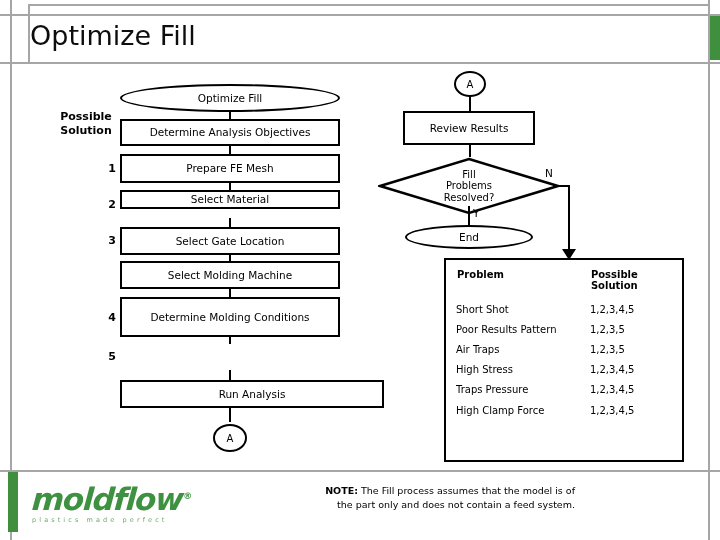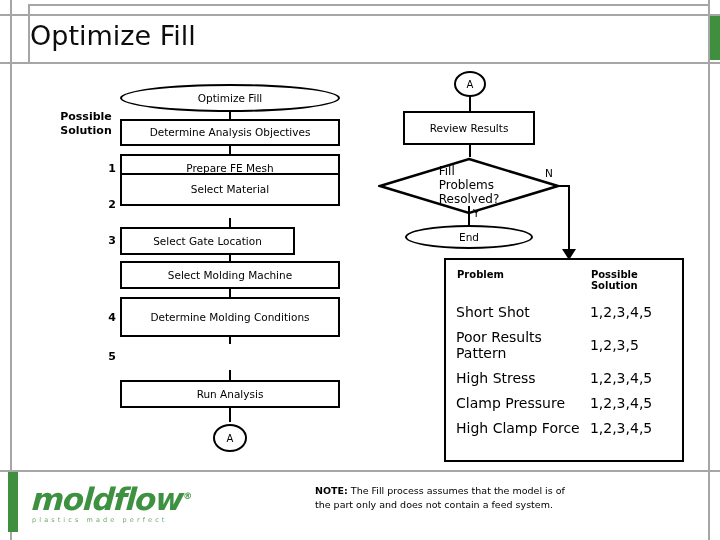--- a/index.html
+++ b/index.html
@@ -67,22 +67,22 @@
     box-sizing:border-box;
   }
 
   .vline{position:absolute;width:2px;background:#000;}
   .hline{position:absolute;height:2px;background:#000;}
 
   .diamond-wrap{position:absolute;}
   .diamond-txt{
     position:absolute;left:0;top:0;width:100%;height:100%;
     display:flex;align-items:center;justify-content:center;
-    font-family:"DejaVu Sans", sans-serif;font-size:12px;color:#000;
-    text-align:left;line-height:1.15;
+    font-family:"DejaVu Sans", sans-serif;font-size:10px;color:#000;
+    text-align:center;line-height:1.15;
   }
   .yn{
     position:absolute;font-family:"DejaVu Sans", sans-serif;
     font-size:10.5px;color:#000;
   }
 
   
   .ptable{
     position:absolute;left:444px;top:258px;width:240px;height:204px;
     border:2.5px solid #000;background:#fff;box-sizing:border-box;
@@ -91,21 +91,21 @@
   .ptable table{width:100%;border-collapse:collapse;}
   .ptable th{
     text-align:left;vertical-align:top;
     font-family:"DejaVu Sans", sans-serif;
     font-size:10px;font-weight:bold;color:#000;
     padding-bottom:8px;
   }
   .ptable td{
     text-align:left;
     font-family:"DejaVu Sans", sans-serif;
-    font-size:14px;color:#000;
+    font-size:10px;color:#000;
     padding:4.6px 0;
     margin-top:28px;
   }
   .ptable .c1{width:62%;}
   .ptable .c2{width:38%;}
   .hdr2{white-space:pre-line;}
 
   
   .logo{position:absolute;left:32px;top:484px;width:190px;height:44px;}
   .logo-word{
@@ -119,21 +119,21 @@
   .logo-tag{
     font-family:"DejaVu Sans", sans-serif;
     font-size:6.5px;color:#6faa6f;
     letter-spacing:3.1px;
     margin-top:1px;
   }
   .logo-reg{font-size:9px;vertical-align:super;}
   .note{
     position:absolute;left:315px;top:484px;width:260px;
     font-family:"DejaVu Sans", sans-serif;
-    font-size:9.5px;color:#000;line-height:1.45;
+    font-size:9.5px;color:#000;line-height:1.45;text-align:right;
   }
   .note b{font-weight:bold;}
 </style>
 </head>
 <body>
 
 <div class="slide">
 
   <div class="frame-line v-left"></div>
   <div class="frame-line v-right"></div>
@@ -160,34 +160,34 @@
   <div class="vline" style="left:229px;top:288px;width:2px;height:10px;"></div>
   <div class="vline" style="left:229px;top:336px;width:2px;height:8px;"></div>
   <div class="vline" style="left:229px;top:370px;width:2px;height:10px;"></div>
   <div class="vline" style="left:229px;top:408px;width:2px;height:14px;"></div>
 
   <div class="node" style="left:120px;top:154px;width:220px;height:29px;">Prepare FE Mesh</div>
 
   <div class="node" style="left:120px;top:119px;width:220px;height:27px;">Determine Analysis Objectives</div>
   <div class="numlabel" style="left:76px;top:162px;">1</div>
 
-  <div class="node" style="left:120px;top:173px;width:220px;height:33px;">Select Material</div>
+  <div class="node" style="left:120px;top:190px;width:220px;height:19px;">Select Material</div>
   <div class="numlabel" style="left:76px;top:198px;">2</div>
 
-  <div class="node" style="left:120px;top:227px;width:175px;height:28px;">Select Gate Location</div>
+  <div class="node" style="left:120px;top:227px;width:220px;height:28px;">Select Gate Location</div>
   <div class="numlabel" style="left:76px;top:234px;">3</div>
 
   <div class="node" style="left:120px;top:261px;width:220px;height:28px;">Select Molding Machine</div>
 
   <div class="node" style="left:120px;top:297px;width:220px;height:40px;">Determine Molding Conditions</div>
   <div class="numlabel" style="left:76px;top:311px;">4</div>
 
   <div class="numlabel" style="left:76px;top:350px;">5</div>
 
-  <div class="node" style="left:120px;top:380px;width:220px;height:28px;">Run Analysis</div>
+  <div class="node" style="left:120px;top:380px;width:264px;height:28px;">Run Analysis</div>
 
   <div class="connector" style="left:213px;top:424px;width:34px;height:28px;">A</div>
 
   <div class="connector" style="left:454px;top:71px;width:32px;height:26px;">A</div>
   <div class="vline" style="left:469px;top:95px;width:2px;height:16px;"></div>
 
   <div class="node" style="left:403px;top:111px;width:132px;height:34px;">Review Results</div>
 
   <div class="vline" style="left:469px;top:145px;width:2px;height:12px;"></div>
 
@@ -224,25 +224,29 @@
       <tbody>
         <tr>
           <td>Short Shot</td>
           <td>1,2,3,4,5</td>
         </tr>
         <tr>
           <td>Poor Results Pattern</td>
           <td>1,2,3,5</td>
         </tr>
         <tr>
+          <td>Air Traps</td>
+          <td>1,2,3,5</td>
+        </tr>
+        <tr>
           <td>High Stress</td>
           <td>1,2,3,4,5</td>
         </tr>
         <tr>
-          <td>Clamp Pressure</td>
+          <td>Traps Pressure</td>
           <td>1,2,3,4,5</td>
         </tr>
         <tr>
           <td>High Clamp Force</td>
           <td>1,2,3,4,5</td>
         </tr>
       </tbody>
     </table>
   </div>
 

